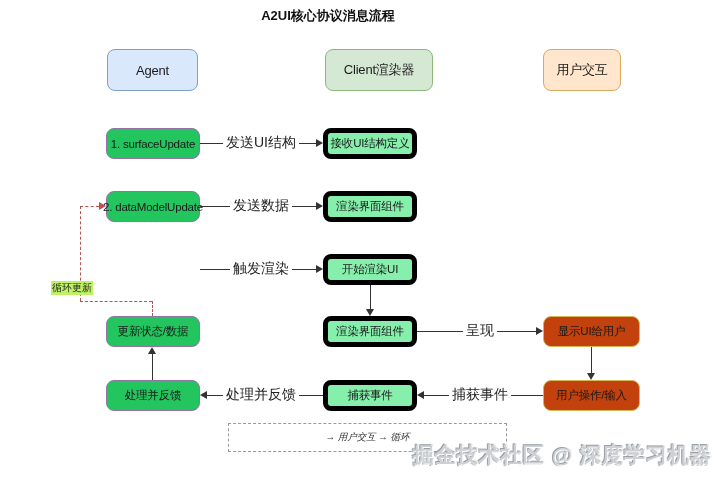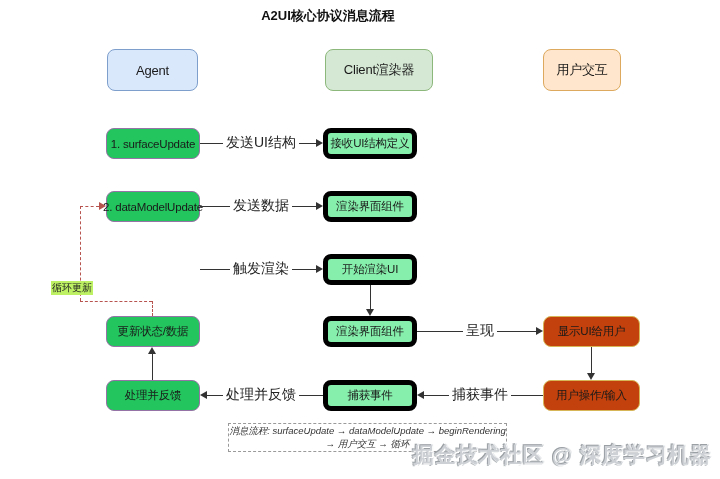--- a/index.html
+++ b/index.html
@@ -129,19 +129,18 @@
   <div class="ah ah-u" style="left:148px;top:347px;"></div>
 
   <div class="rdv" style="left:152px;top:301px;height:15px;"></div>
   <div class="rdh" style="left:80px;top:301px;width:72px;"></div>
   <div class="rdv" style="left:80px;top:206px;height:95px;"></div>
   <div class="rdh" style="left:80px;top:206px;width:19px;"></div>
   <div class="ah ah-loop" style="left:99px;top:202px;"></div>
   <div class="loop-label" style="left:72px;top:288px;">循环更新</div>
 
   <div class="note">
-    <span>消息流程: surfaceUpdate → dataModelUpdate → beginRendering</span>
     <span>→ 用户交互 → 循环</span>
   </div>
 
   <div class="watermark">掘金技术社区 @ 深度学习机器</div>
 
 </div>
 
 </body></html>

